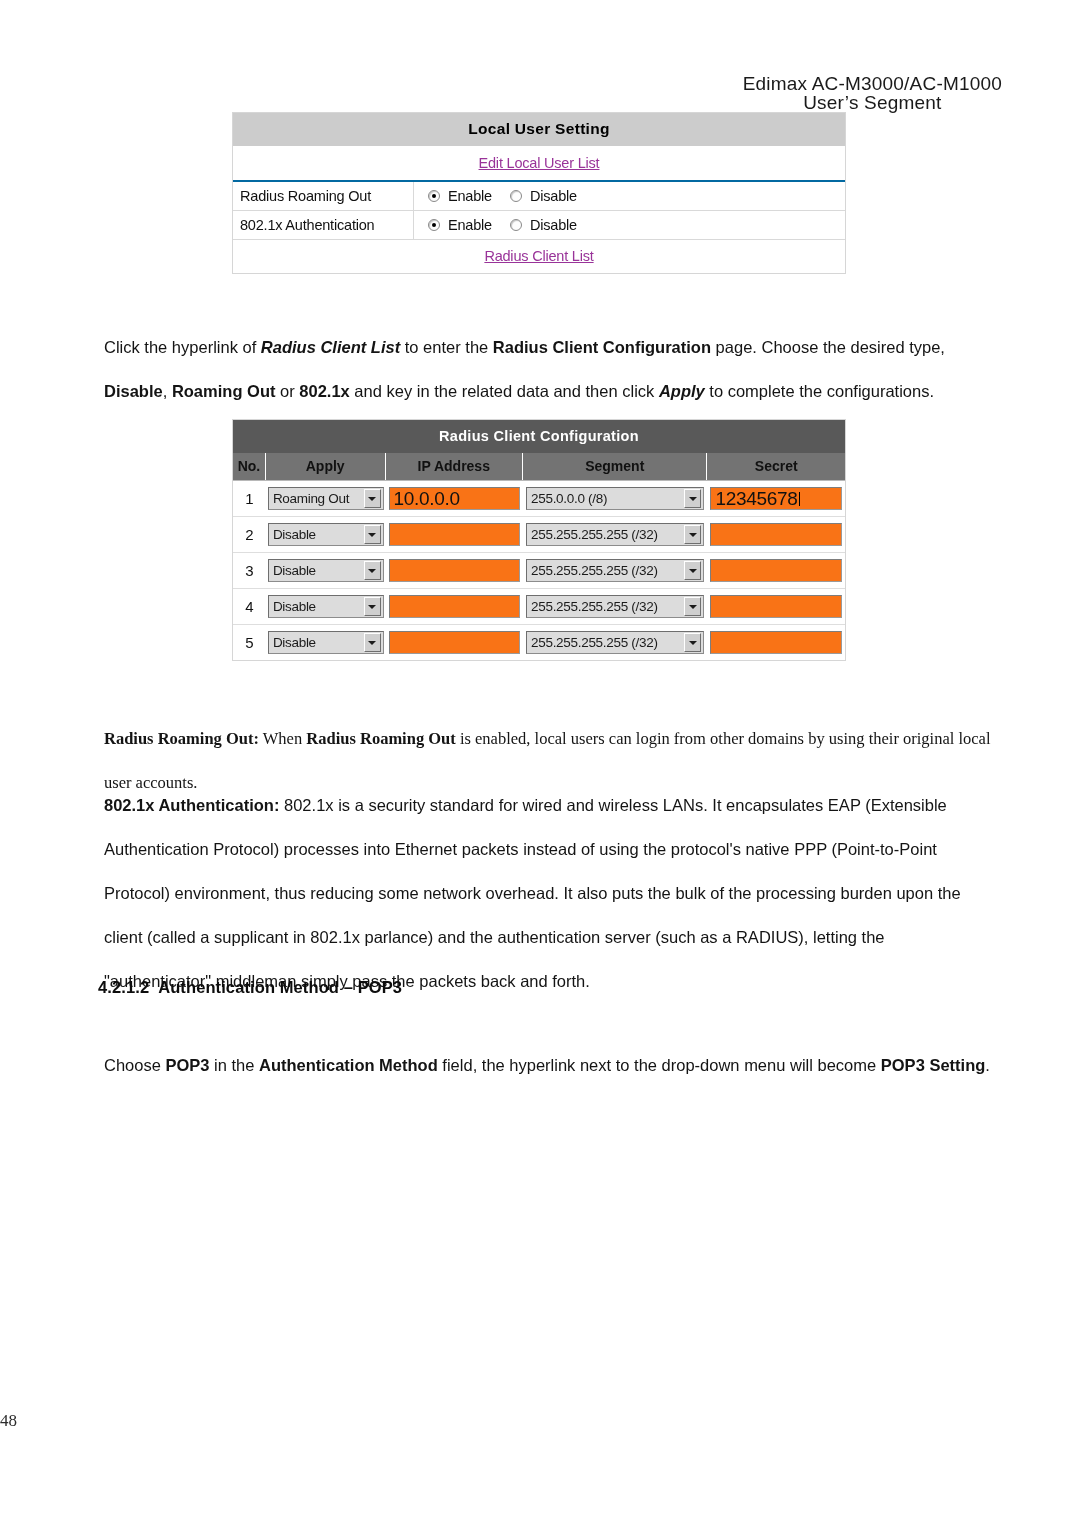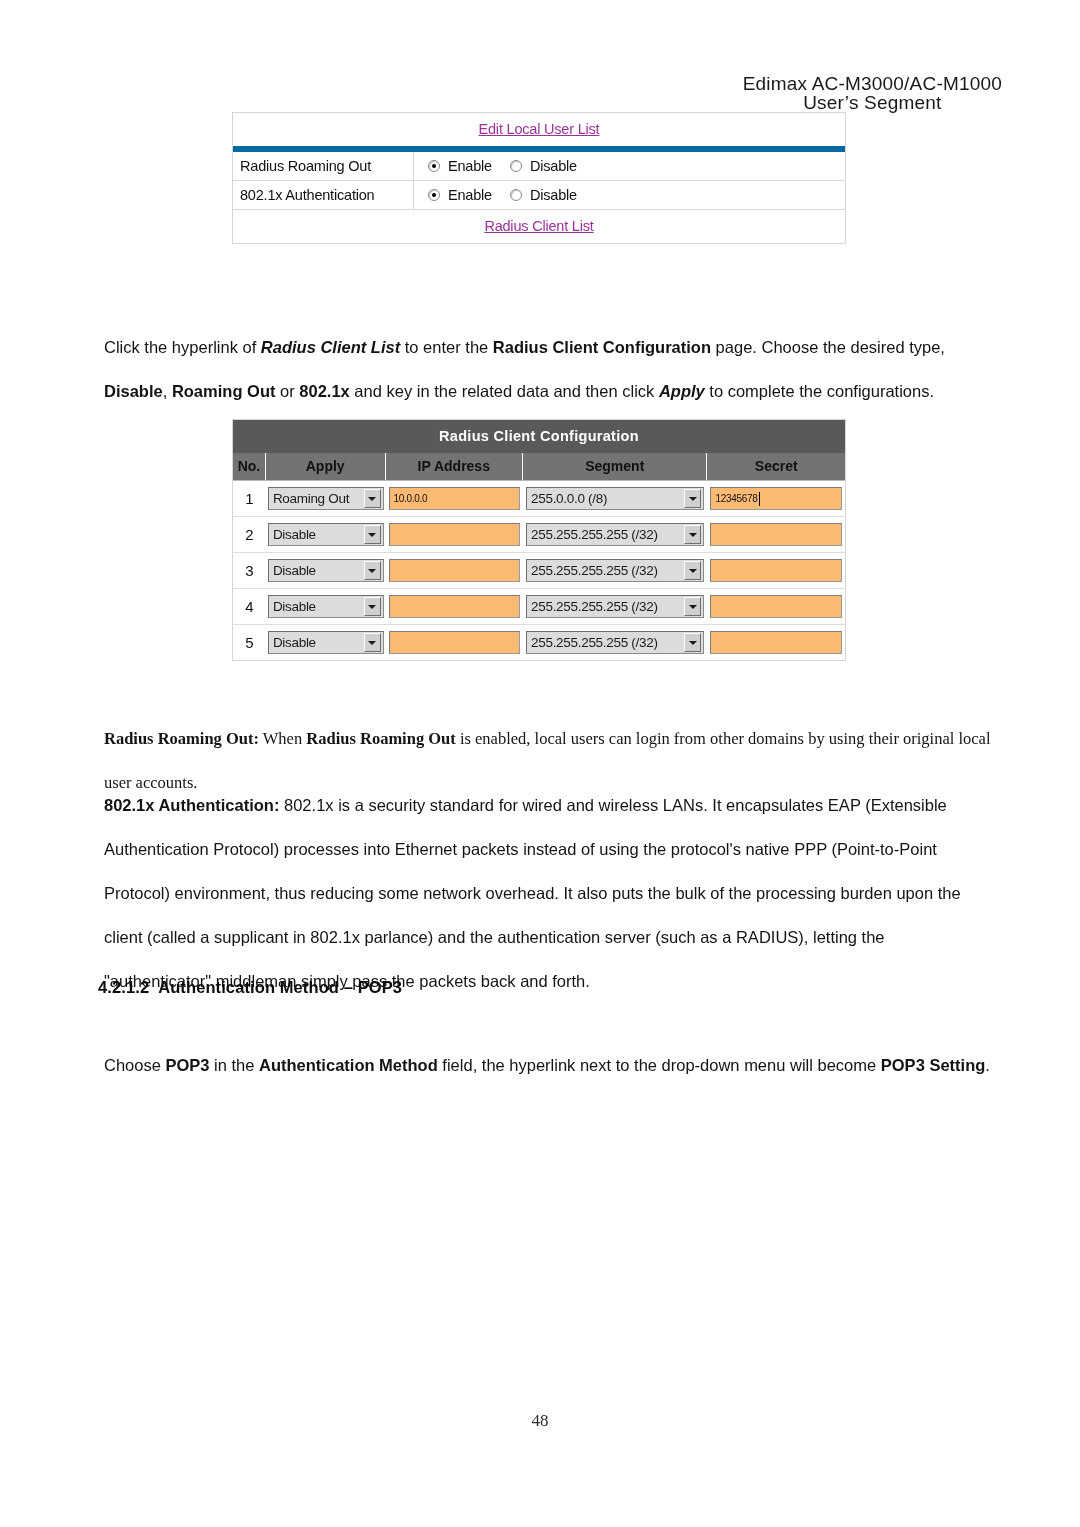--- a/index.html
+++ b/index.html
@@ -48,21 +48,21 @@
     font-weight: bold;
     font-size: 15.5px;
     text-align: center;
     padding: 7px 0 8px 0;
     border-bottom: 1px solid #ffffff;
     letter-spacing: 0.3px;
   }
   .lus-linkrow {
     text-align: center;
     padding: 7px 0 8px 0;
-    border-bottom: 6px solid #0369a1;
+    border-bottom: 2px solid #0369a1;
     background: #ffffff;
   }
   .lus-link {
     color: #993399;
     text-decoration: underline;
     font-size: 14.5px;
     cursor: pointer;
     letter-spacing: -0.2px;
   }
   .lus-row {
@@ -202,24 +202,24 @@
   }
 
   
   .winput {
     width: 100%;
     height: 23px;
     box-sizing: border-box;
     border: 1px solid #9a9a9a;
     border-top-color: #7d7d7d;
     border-left-color: #7d7d7d;
-    background: #fdba74;
-    display: flex;
-    align-items: center;
-    font-size: 10px;
+    background: #f97316;
+    display: flex;
+    align-items: center;
+    font-size: 19px;
     color: #111111;
     padding-left: 4px;
     letter-spacing: -0.3px;
     white-space: nowrap;
     overflow: hidden;
   }
   .winput.caret::after {
     content: "";
     display: inline-block;
     width: 1px;
@@ -256,35 +256,36 @@
     letter-spacing: 0.1px;
   }
   #heading-4212 { top: 978px; margin-left: 29px; }
   .heading .num { margin-right: 9px; }
 
   .page-number {
     position: absolute;
     left: 0;
     right: 0;
     top: 1411px;
-    text-align: center;
+    text-align: left;
     font-family: "Liberation Serif", serif;
     font-size: 17px;
     color: #2b2b2b;
   }
 </style>
 </head>
 <body>
 
 <div class="doc-header">
   <div>Edimax  AC-M3000/AC-M1000</div>
   <div>User’s  Segment</div>
 </div>
 
 <div class="shot" id="local-user-setting">
+  <div class="lus-title">Local User Setting</div>
 
   <div class="lus-linkrow">
     <span class="lus-link">Edit Local User List</span>
   </div>
 
   <div class="lus-row">
     <div class="lbl">Radius Roaming Out</div>
     <div class="opts">
       <span class="radio on"></span>
       <span class="opt-label">Enable</span>

